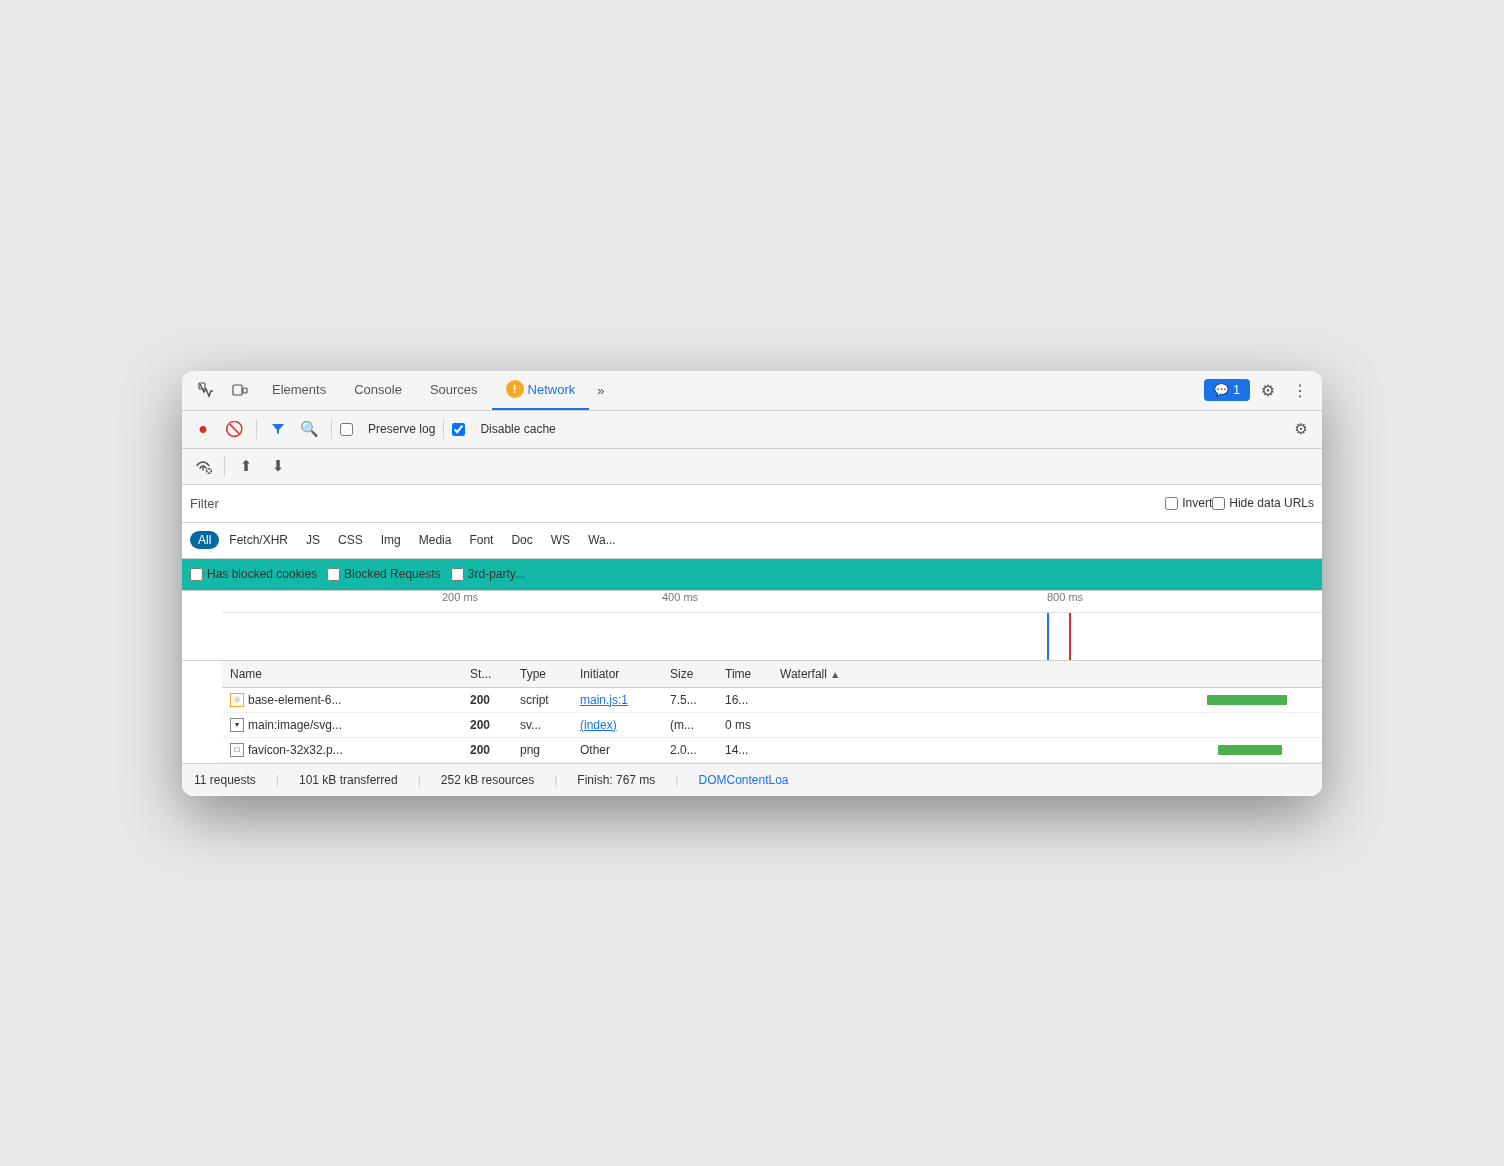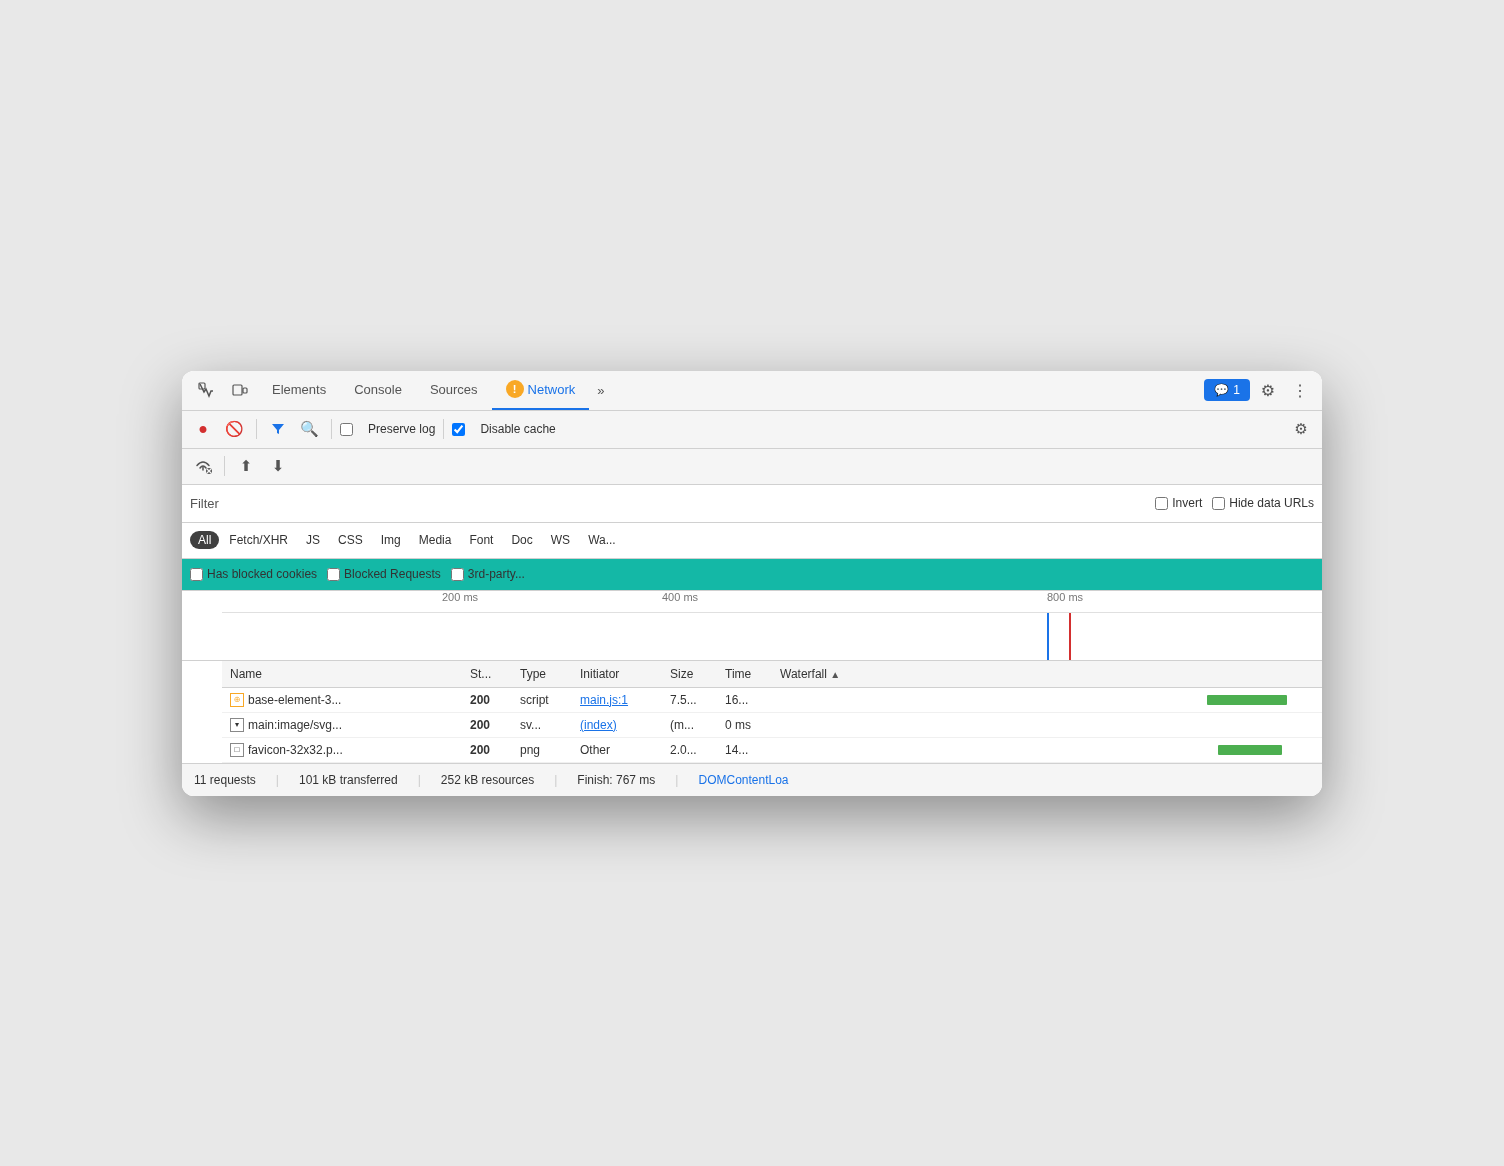--- a/index.html
+++ b/index.html
@@ -209,21 +209,20 @@
       gap: 8px;
     }
     .filter-label {
       font-size: 13px;
       color: #555;
       min-width: 40px;
     }
     .filter-checks {
       display: flex;
       align-items: center;
-      gap: 10px;
       flex: 1;
       justify-content: flex-end;
     }
     .filter-check-label {
       display: flex;
       align-items: center;
       gap: 4px;
       font-size: 12px;
       color: #333;
       cursor: pointer;
@@ -240,21 +239,21 @@
     }
     .type-btn {
       padding: 2px 8px;
       font-size: 12px;
       cursor: pointer;
       border-radius: 2px;
       color: #333;
       white-space: nowrap;
     }
     .type-btn.active {
-      background: #404040;
+      background: #0369a1;
       color: white;
       border-radius: 10px;
     }
     
     .filter-row3 {
       display: flex;
       align-items: center;
       border-bottom: 1px solid #d0d0d0;
       background: #14b8a6;
       padding: 4px 8px;
@@ -546,21 +545,21 @@
                 <span>Waterfall</span>
                 <span class="waterfall-sort-icon"> ▲</span>
               </th>
             </tr>
           </thead>
           <tbody>
             <tr class="table-row">
               <td class="col-name">
                 <div class="name-cell">
                   <span class="resource-icon script">⊕</span>
-                  <span>base-element-3...</span>
+                  <span>base-element-6...</span>
                 </div>
               </td>
               <td class="col-status">200</td>
               <td class="col-type">script</td>
               <td class="col-initiator">
                 <span class="initiator-link">main.js:1</span>
               </td>
               <td class="col-size">7.5...</td>
               <td class="col-time">16...</td>
               <td class="col-waterfall">

